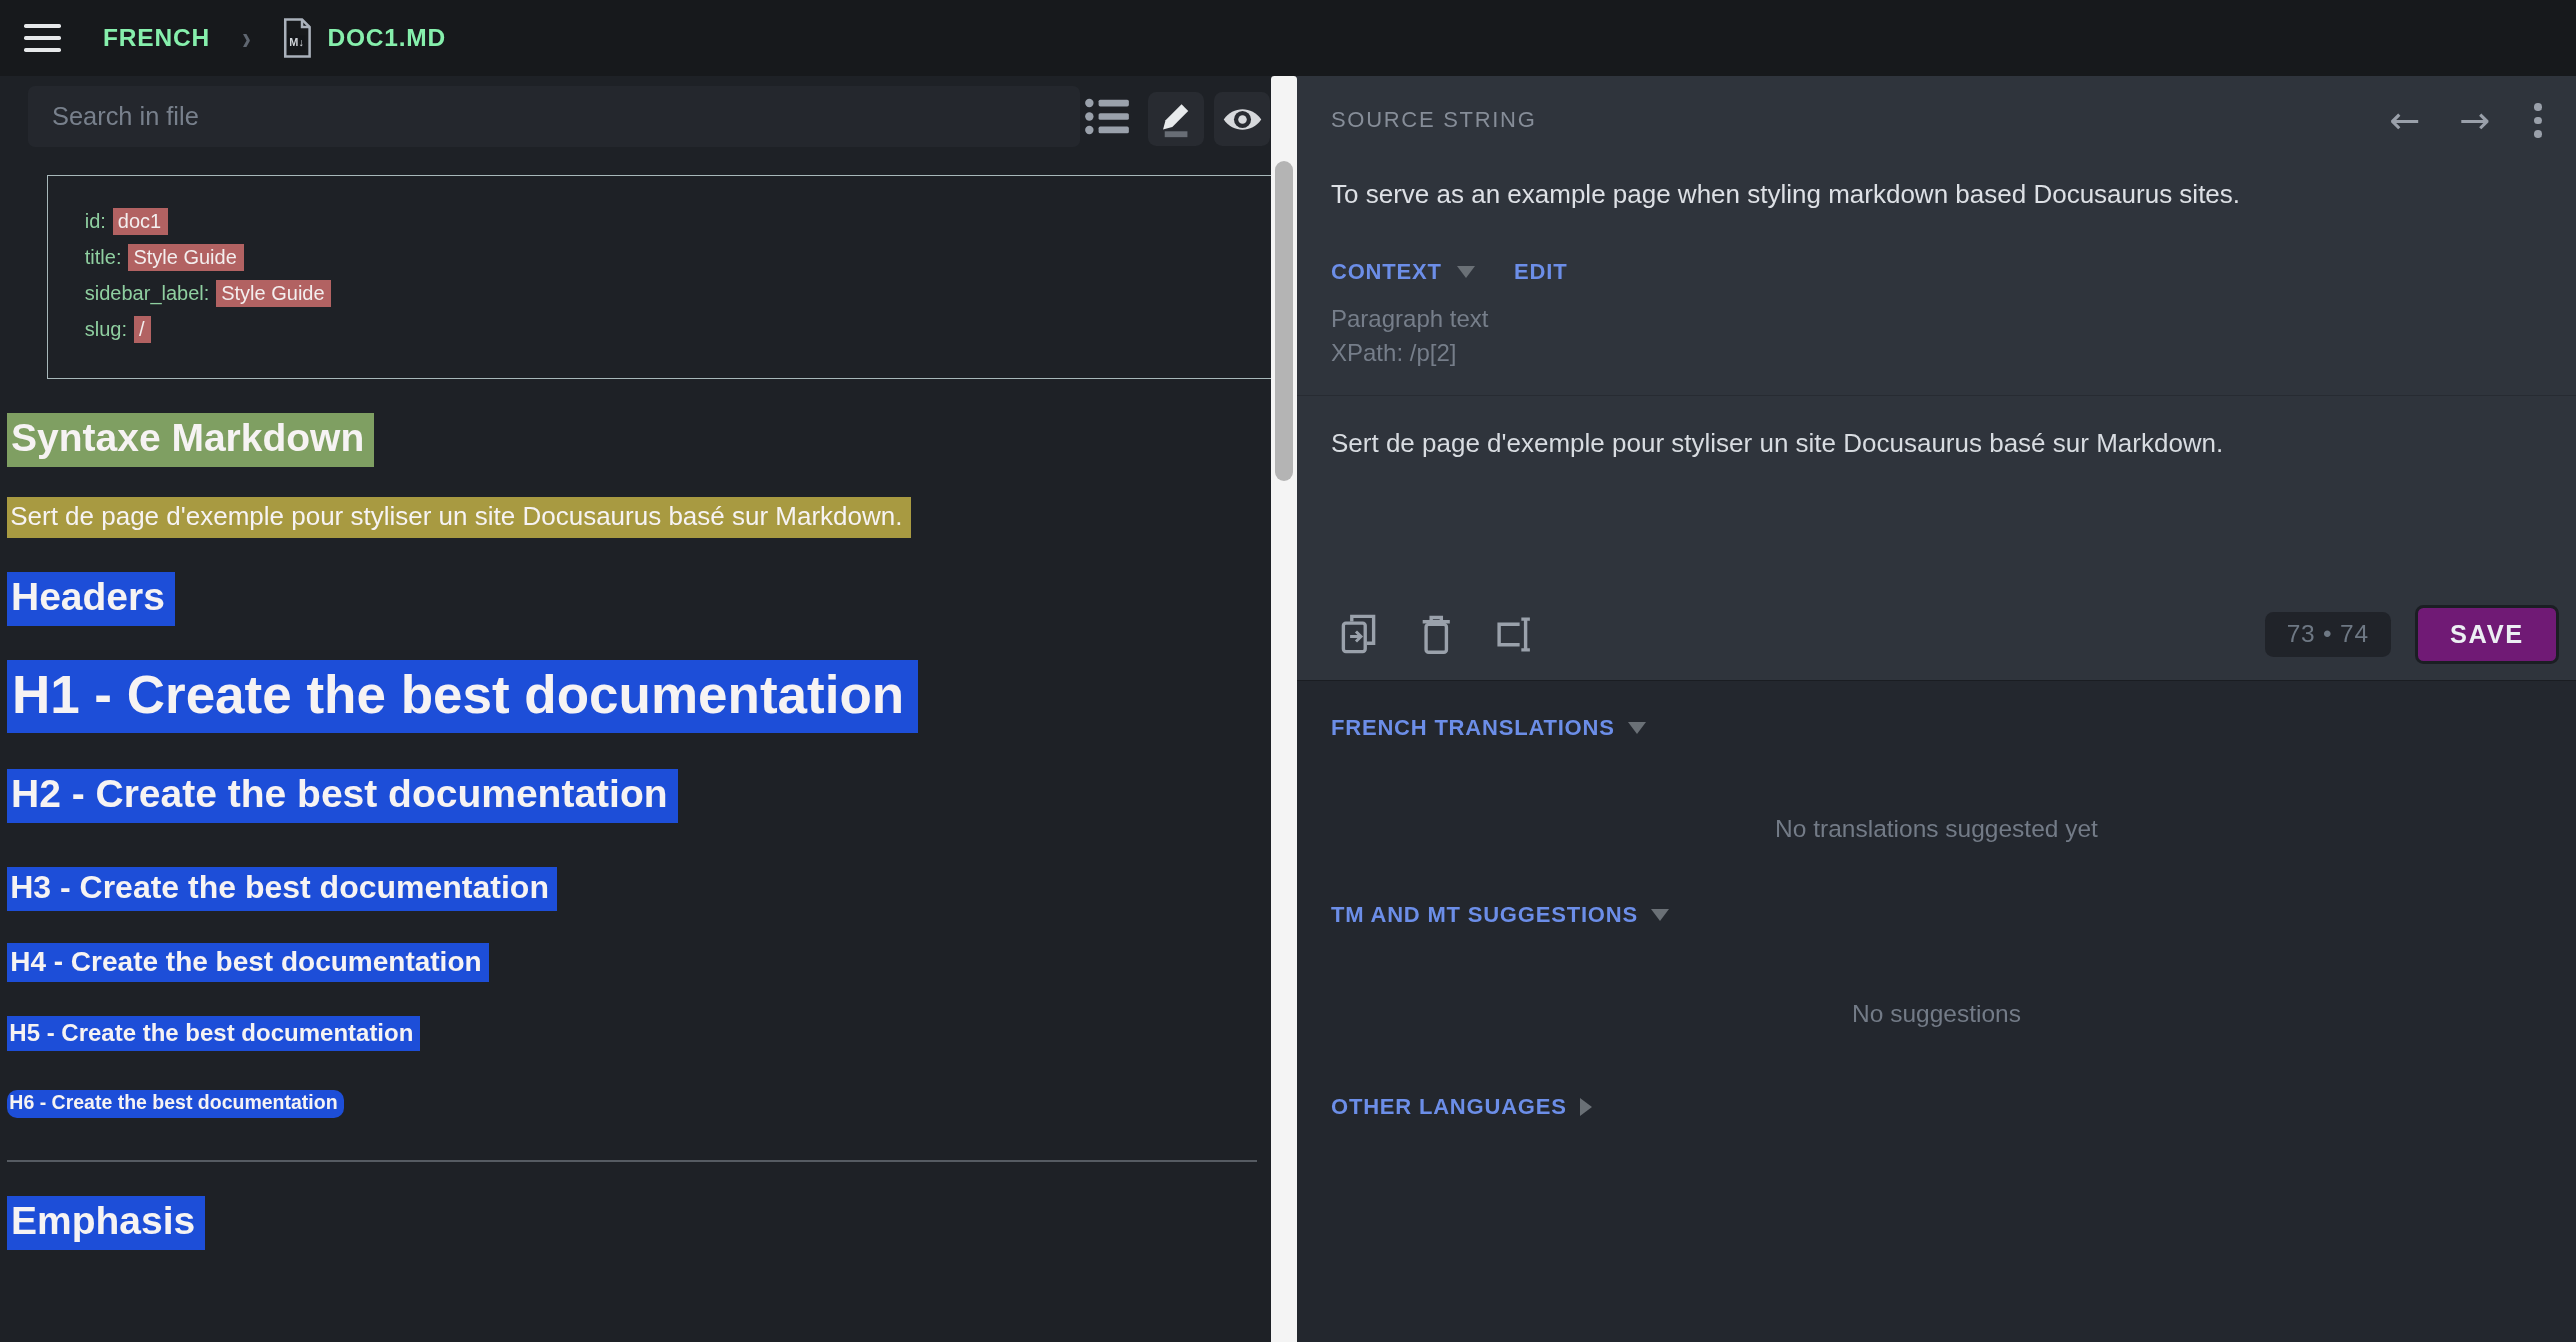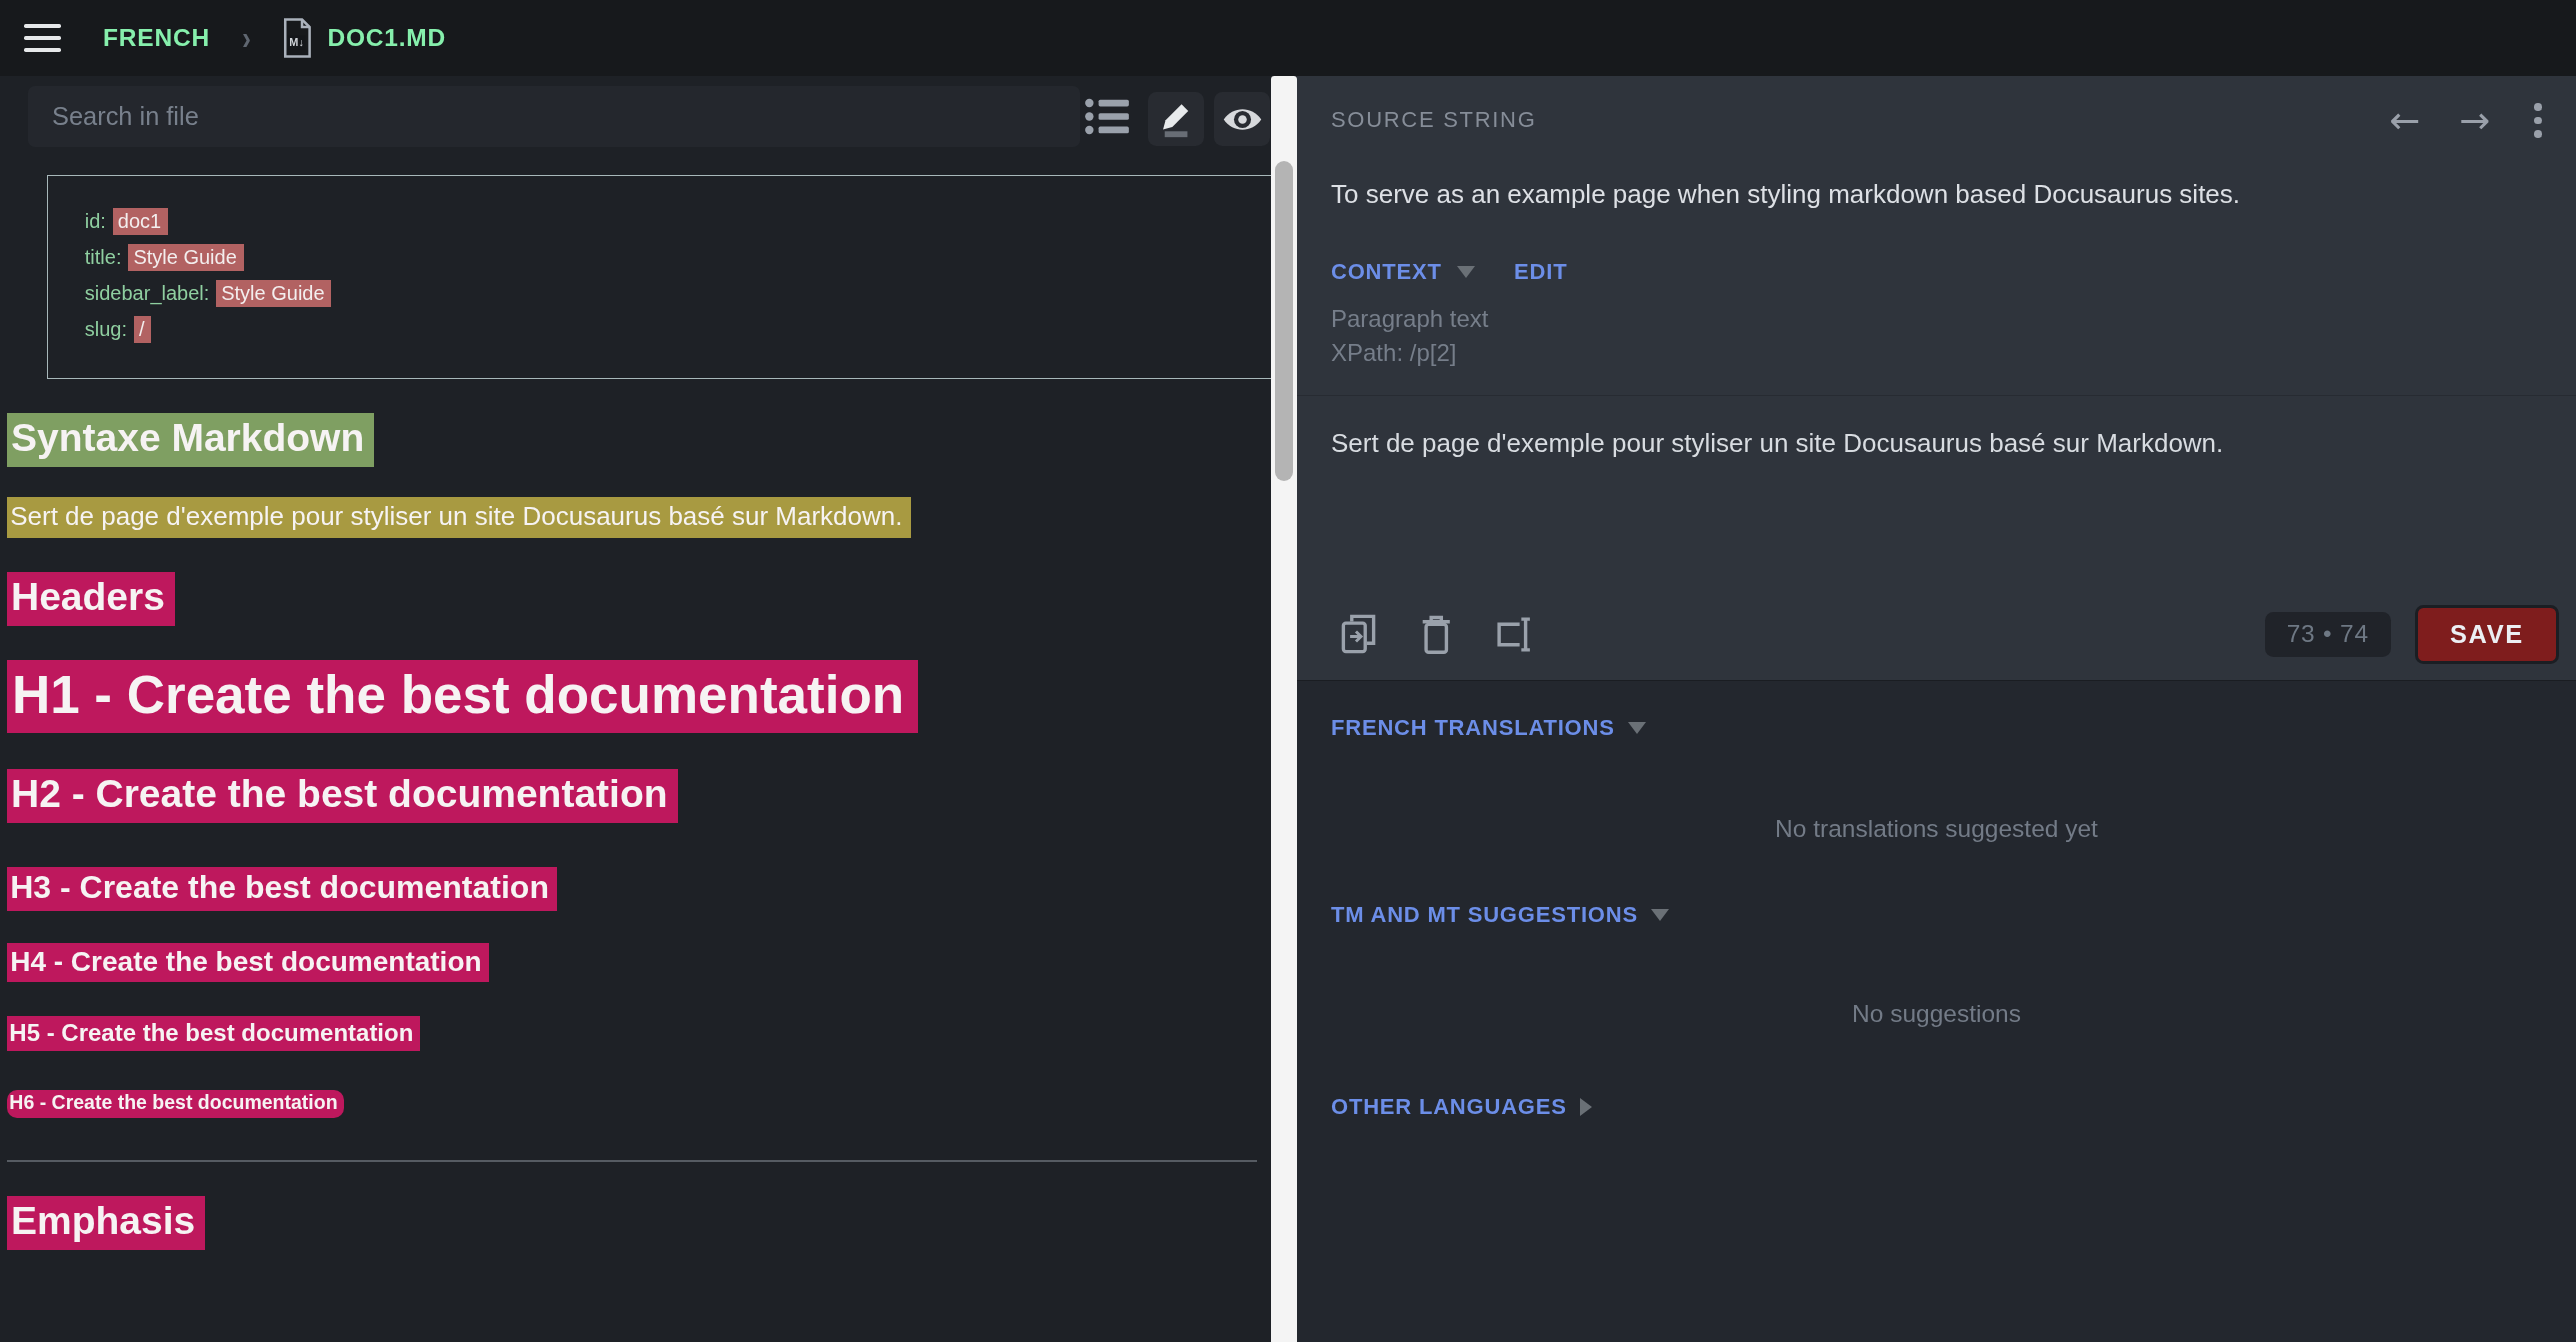--- a/index.html
+++ b/index.html
@@ -45,21 +45,21 @@
   }
   .frontmatter {
     margin-top:18px; width:1286px; border:1.7px solid #a8b8ba;
     padding:27px 17px 30.5px 37px; font-size:20px; line-height:36px;margin-left:40px;
   }
   .fm-line { white-space:nowrap; }
   .fm-key { color:#8fcfa0; }
   .fm-val { background:#b26262; color:#f3eeee; padding:1.7px 6.8px 3.4px 5.1px; margin-left:6.8px; }
 
   .hl { display:inline-block; color:#f6f3f3; }
-  .hl-red    { background:#be185d; }
+  .hl-red    { background:#1d4ed8; }
   .hl-green  { background:#7f9f62; }
   .hl-yellow { background:#a89a41; }
   .p-hl  { font-size:26px; padding:3.4px 8.5px 6px 3.4px; }
   .h1-hl { font-size:53px; font-weight:bold; padding:4.2px 13.5px 7.6px 5.1px; }
   .h2-hl { font-size:39px; font-weight:bold; padding:3.4px 10.2px 6.8px 4.2px; }
   .h3-hl { font-size:32px; font-weight:bold; padding:2.5px 8.5px 5.1px 3.4px; }
   .h4-hl { font-size:28px; font-weight:bold; padding:2.5px 7.6px 4.2px 3.4px; }
   .h5-hl { font-size:24px; font-weight:bold; padding:2.5px 6.8px 4.2px 2.5px; }
   .h6-hl { font-size:19.5px; font-weight:bold; padding:1.7px 6px 3.4px 2.5px;border-radius:10px; }
   .doc .link { text-decoration:underline; }.mt30{margin-top:25.4px}.mt36{margin-top:30.5px}.mt38{margin-top:32px}
@@ -105,21 +105,21 @@
     display:flex; align-items:center; padding:0 17px 0 41px;
   }
   .tool-icons { display:flex; align-items:center; gap:37px; }
   .tool-icons .icon-btn { width:41px; height:44px; }
   .tb-spacer { flex:1; }
   .counter-badge {
     background:#202329; border-radius:8.5px; padding:8.5px 22px;
     font-size:24.5px; color:#6e7884; letter-spacing:0.8px;
   }
   .save-btn {
-    margin-left:24px; background:#7f1d1d; border:3.4px solid #1b1e23; border-radius:8.5px;
+    margin-left:24px; background:#701a75; border:3.4px solid #1b1e23; border-radius:8.5px;
     color:#eceff3; font-family:"Liberation Sans", sans-serif;
     font-size:25.4px; font-weight:bold; letter-spacing:1.7px; padding:12px 32px; cursor:pointer;
   }
 
   .lower { position:absolute; top:607px; left:0; right:0; bottom:0; }
   .section-head { display:flex; align-items:center; gap:13.5px; padding-left:34px; cursor:pointer; }
   .sh-fr { padding-top:32px; }
   .sh-tm { margin-top:59px; }
   .sh-ol { margin-top:66px; }
   .empty-msg { text-align:center; font-size:24.5px; color:#737b87; }

